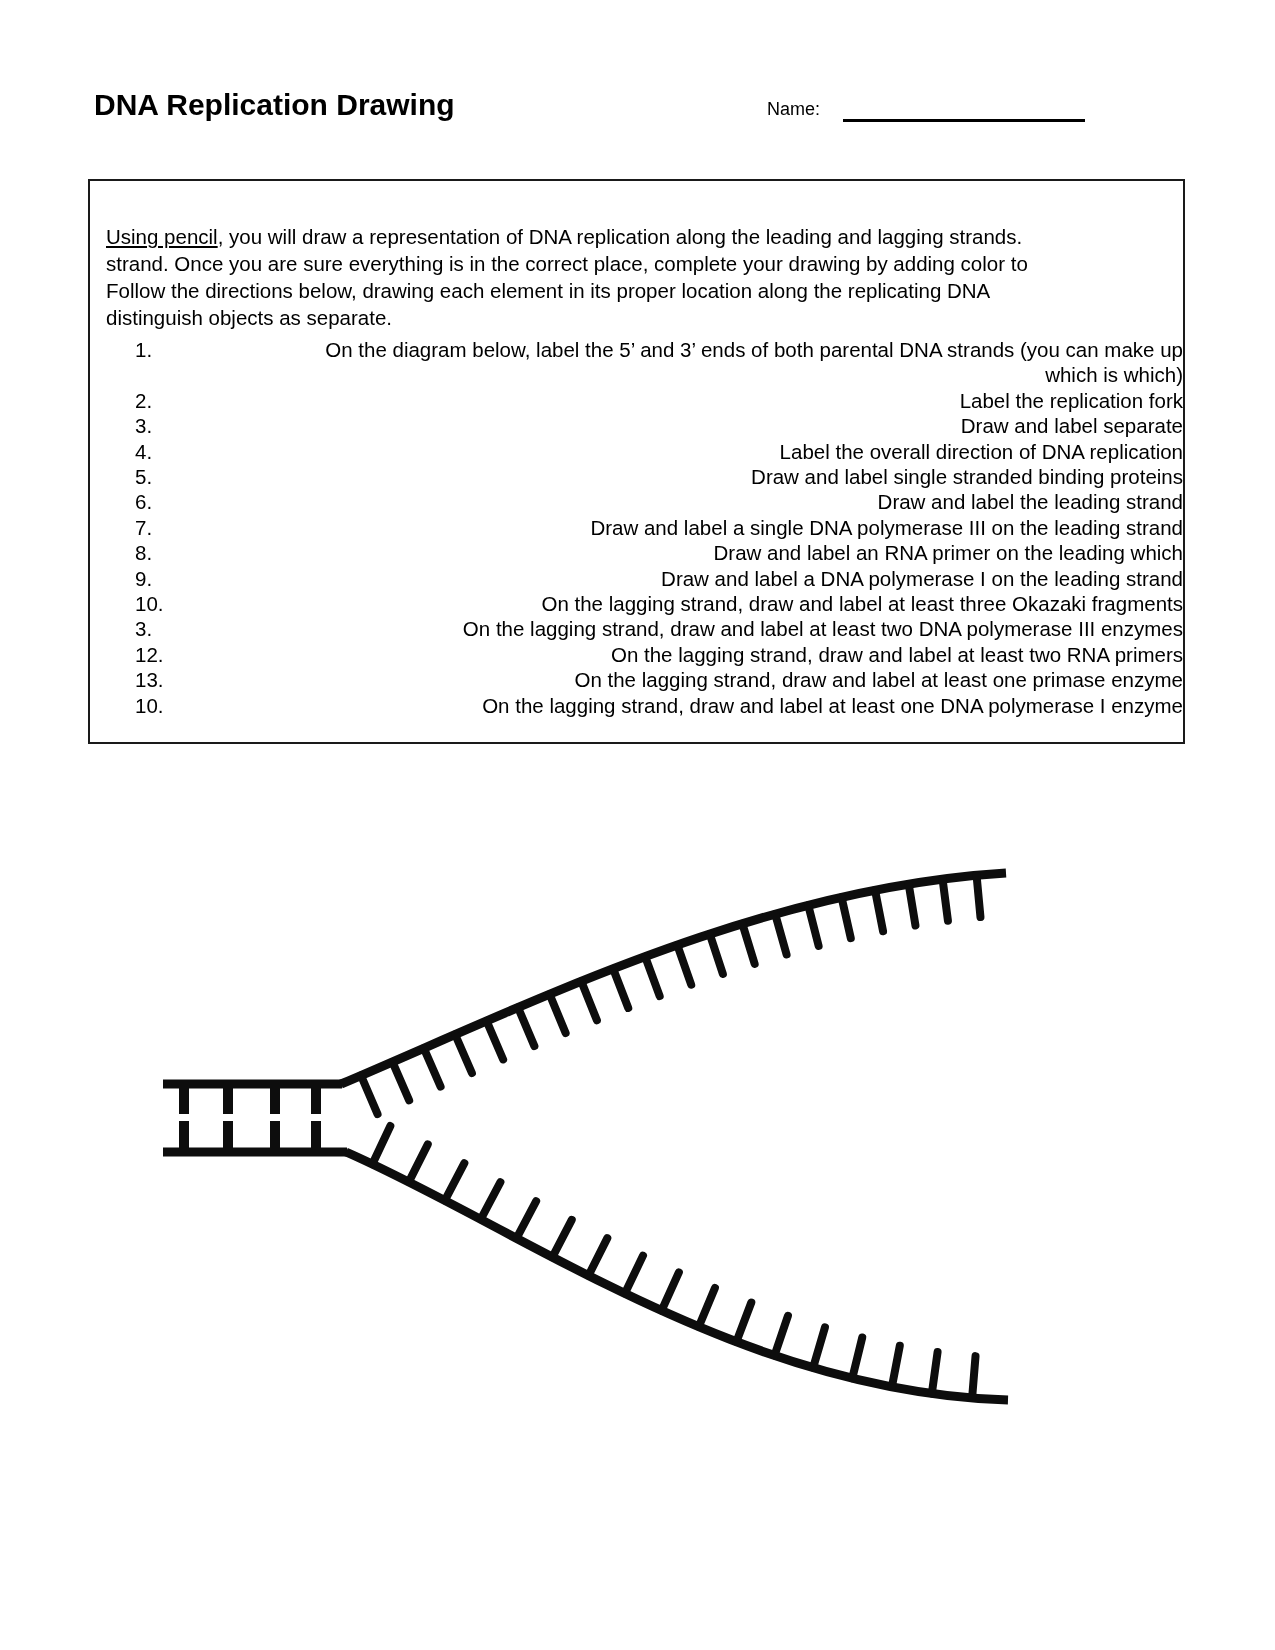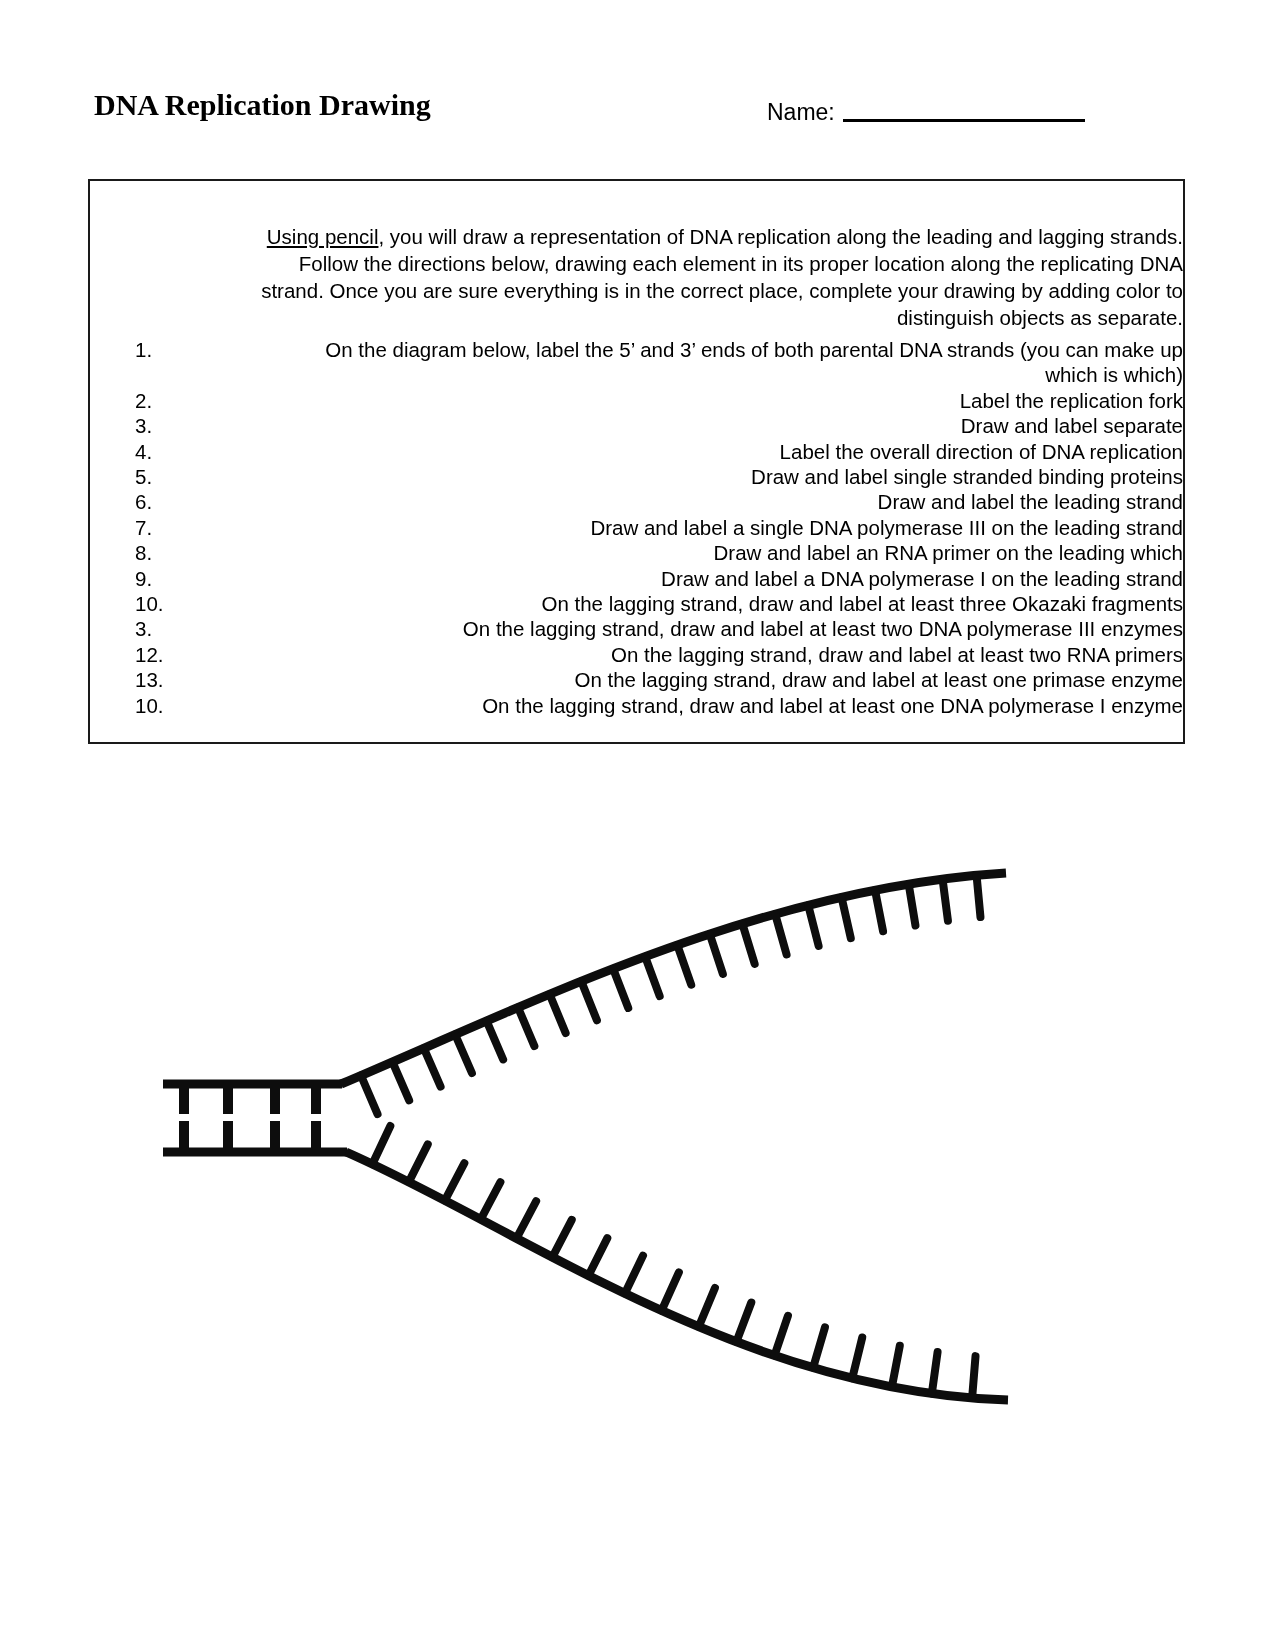--- a/index.html
+++ b/index.html
@@ -7,39 +7,38 @@
     position:relative;
     width:1275px;height:1650px;
     font-family:"Liberation Sans", sans-serif;
     color:#000;
     overflow:hidden;
   }
   .page-title{
     position:absolute;left:94px;top:88px;
     font-size:30px;font-weight:bold;letter-spacing:0px;
     white-space:nowrap;
-    font-family:Liberation Serif, serif;
   }
   .name-label{
     position:absolute;left:767px;top:99px;
-    font-size:23px;white-space:nowrap;
+    font-size:18px;white-space:nowrap;
   }
   .name-line{
     position:absolute;left:843px;top:119px;
     width:242px;height:0;border-bottom:3px solid #000;
   }
   .instr-box{
     position:absolute;left:88px;top:179px;
     width:1093px;height:561px;
     border:2px solid #1a1a1a;
     background:#fff;
   }
   .intro{
     margin:42px 0 0 16px;
-    font-size:20.5px;line-height:27px;text-align:right;
+    font-size:20.5px;line-height:27px;
   }
   .intro .pline{white-space:nowrap;}
   .uline{text-decoration:underline;}
   .ilist{
     margin:6px 0 0 0;
     padding-left:45px;
     font-size:20.5px;line-height:25.4px;
   }
   .li{display:flex;}
   .li .num{flex:0 0 45px;white-space:nowrap;}
@@ -54,22 +53,22 @@
 <body>
 
 <div class="page-title">DNA Replication Drawing</div>
 
 <span class="name-label">Name:</span>
 <div class="name-line"></div>
 
 <div class="instr-box">
   <div class="intro">
     <div class="pline"><span class="uline">Using pencil</span><span>, you will draw a representation of DNA replication along the leading and lagging strands.</span></div>
+    <div class="pline">strand.  Once you are sure everything is in the correct place, complete your drawing by adding color to</div>
     <div class="pline">Follow the directions below, drawing each element in its proper location along the replicating DNA</div>
-    <div class="pline">strand.  Once you are sure everything is in the correct place, complete your drawing by adding color to</div>
     <div class="pline">distinguish objects as separate.</div>
   </div>
   <div class="ilist">
       <div class="li">
         <span class="num">1.</span>
         <span class="txt">
           <div>On the diagram below, label the 5’ and 3’ ends of both parental DNA strands (you can make up</div>
           <div>which is which)</div>
         </span>
       </div>

